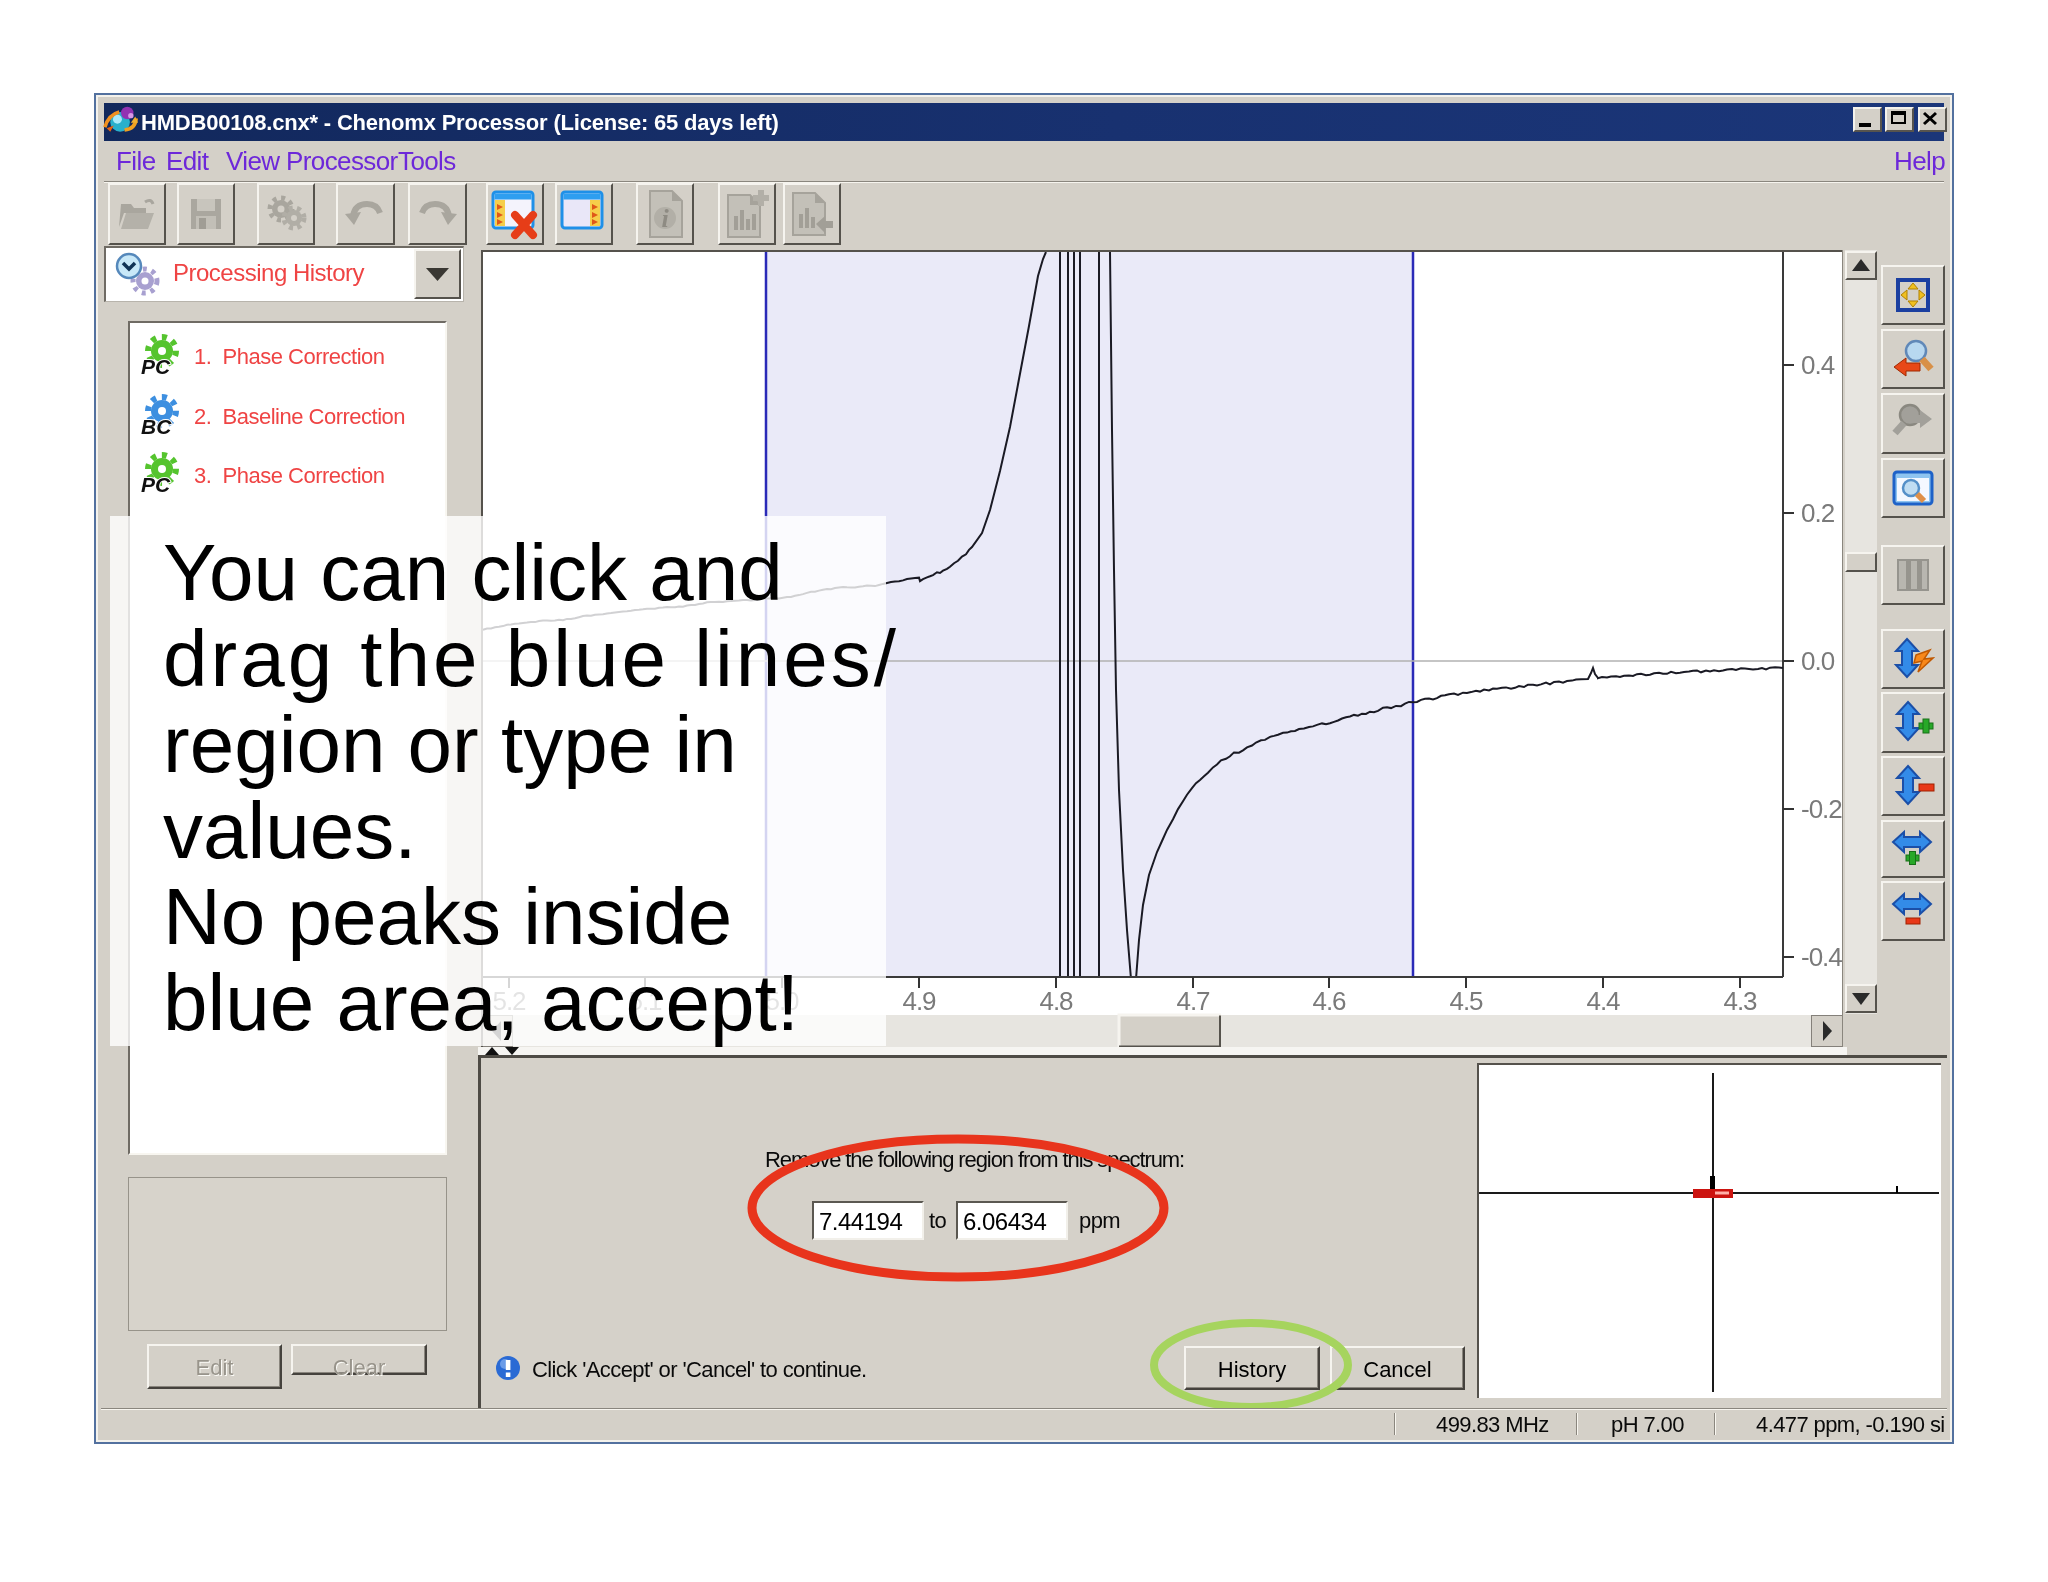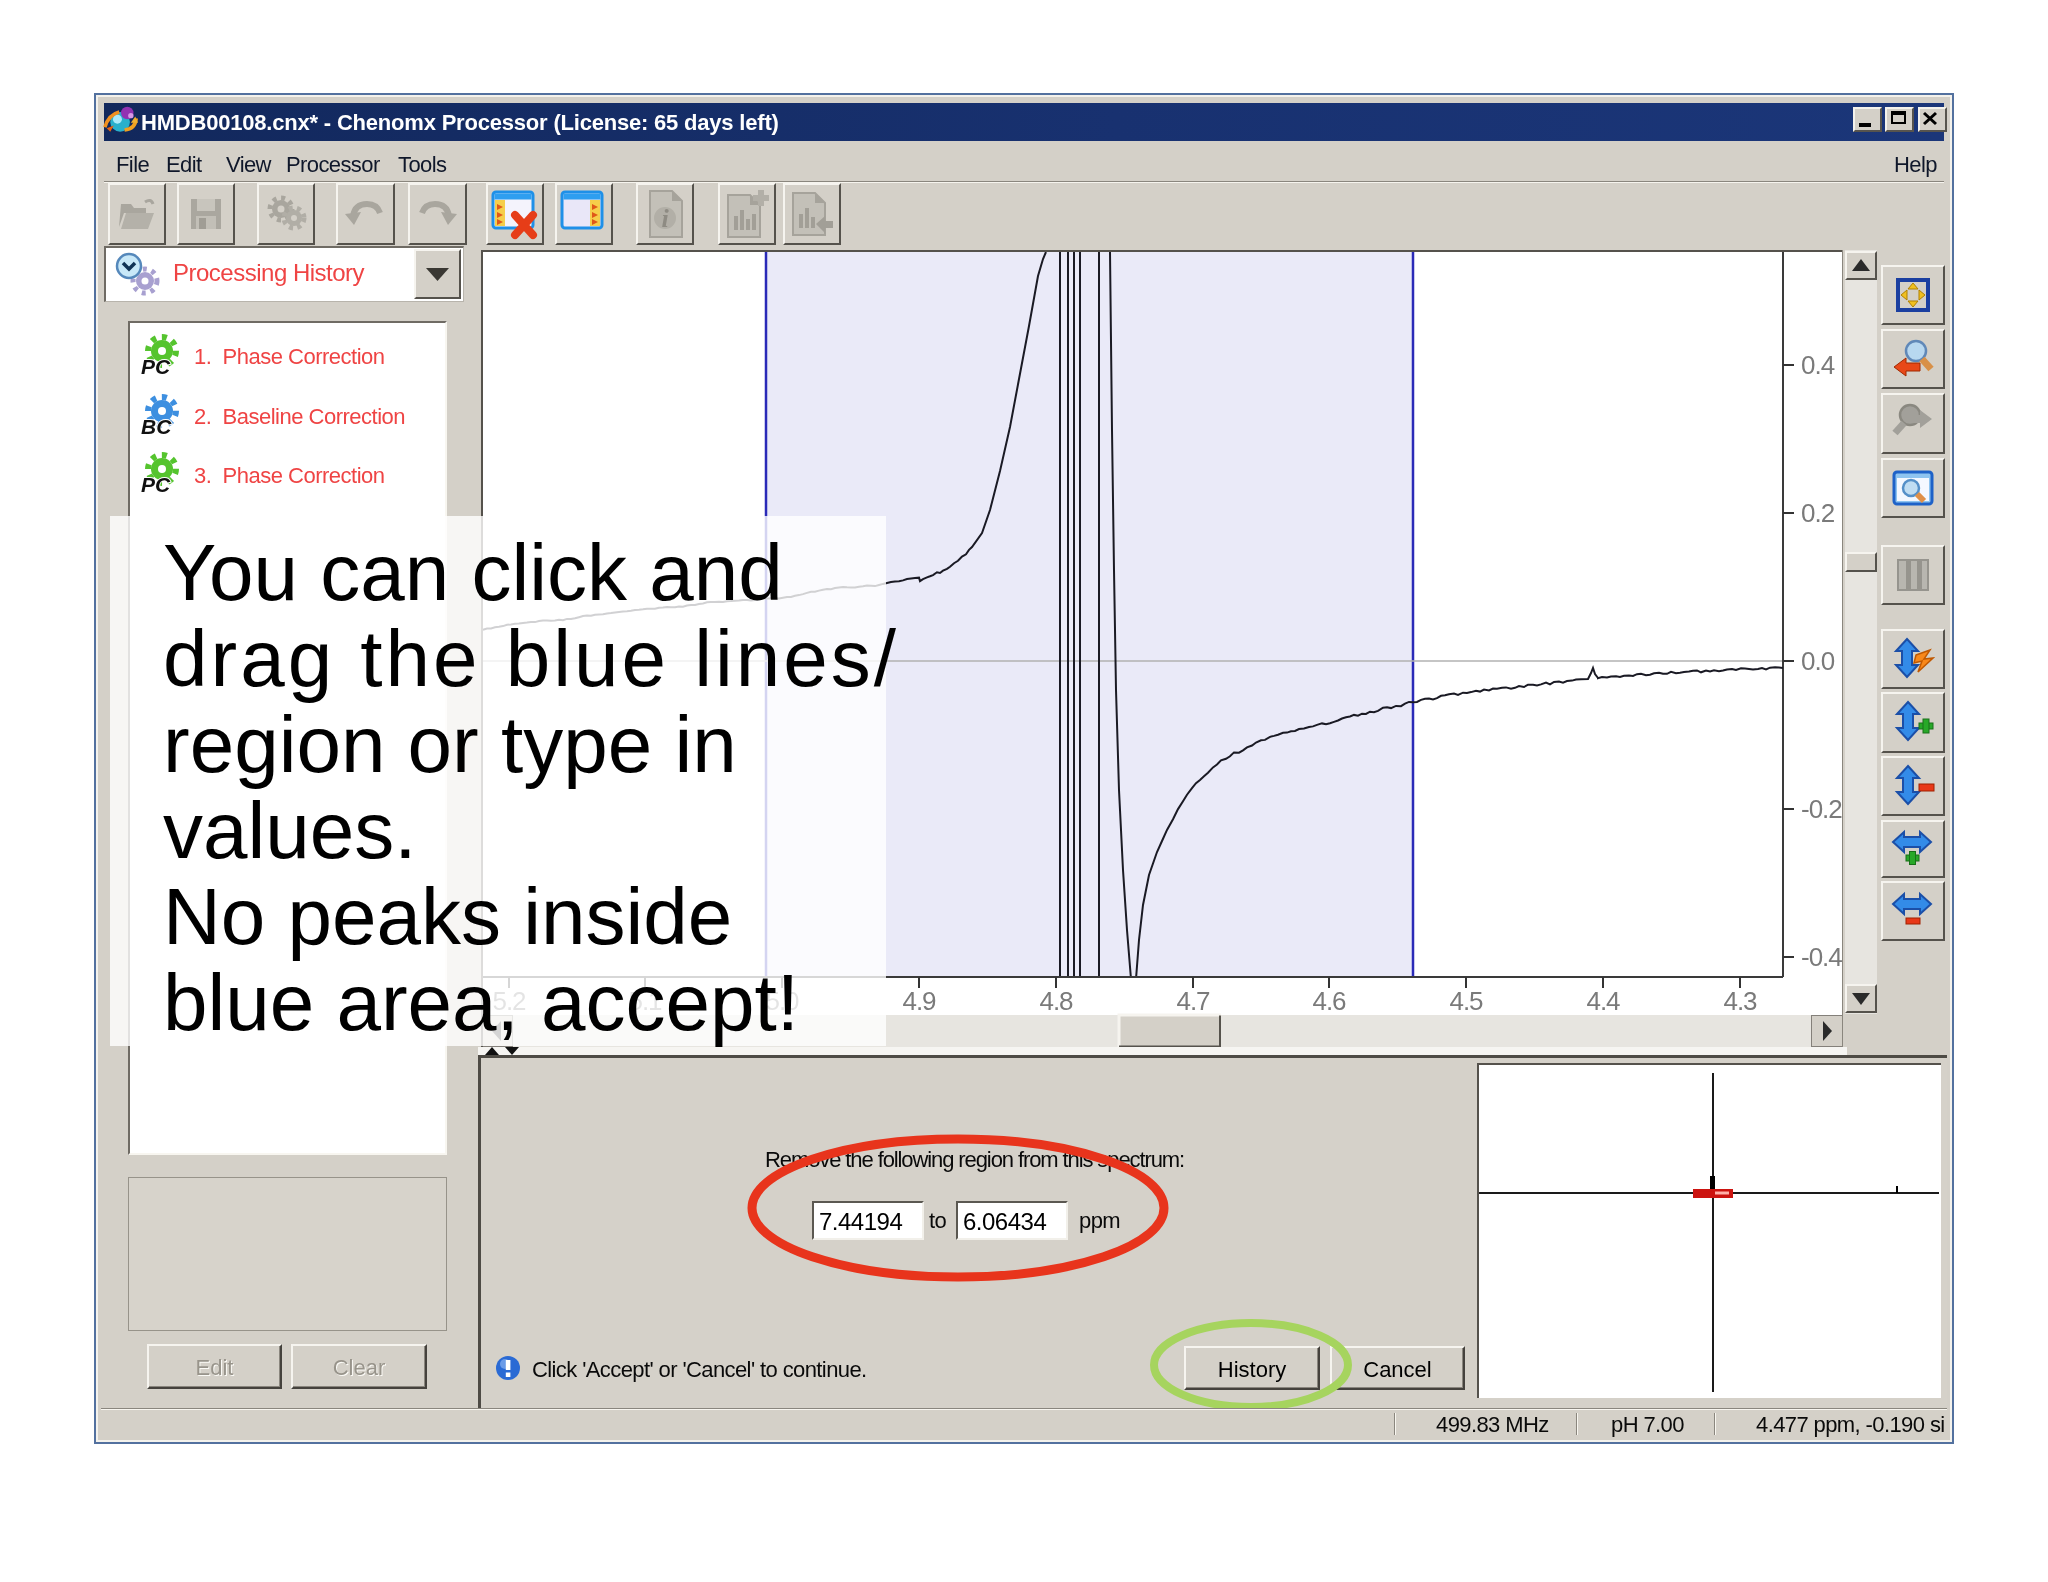--- a/index.html
+++ b/index.html
@@ -6,21 +6,21 @@
   html,body { width:2048px; height:1582px; background:#ffffff; font-family:"Liberation Sans",sans-serif; position:relative; overflow:hidden; }
   .abs { position:absolute; }
   .win { position:absolute; left:94px; top:93px; width:1860px; height:1351px; background:#d4d0c8;
          border:2px solid #53719f; box-shadow: inset 0 0 0 2px #f4f2ec; }
   .titlebar { position:absolute; left:104px; top:103px; width:1840px; height:38px;
               background:linear-gradient(90deg,#12285c 0%, #183170 55%, #1b3679 100%); }
   .titletext { position:absolute; left:141px; top:110px; color:#ffffff; font-size:22px; font-weight:bold; letter-spacing:-0.2px; white-space:pre; }
   .capbtn { position:absolute; top:107px; width:29px; height:25px; background:#d4d0c8;
             border-top:2px solid #f4f2ec; border-left:2px solid #f4f2ec; border-right:2px solid #57544e; border-bottom:2px solid #57544e; }
   .menubar { position:absolute; left:104px; top:141px; width:1840px; height:40px; }
-  .menuitem { position:absolute; top:11px; font-size:22px; color:#0f172a; letter-spacing:-0.6px; }
+  .menuitem { position:absolute; top:5px; font-size:26px; color:#6d28d9; letter-spacing:-0.6px; }
   .mbarline { position:absolute; left:104px; top:181px; width:1840px; height:2px; background:#8a867e; border-bottom:1px solid #f6f4ee; }
   .tbtn { position:absolute; background:#d4d0c8;
           border-top:2px solid #f6f4ef; border-left:2px solid #f6f4ef; border-right:2px solid #55524c; border-bottom:2px solid #55524c; }
   .panel-sunken { border-top:2px solid #6f6b64; border-left:2px solid #6f6b64; border-right:2px solid #f8f6f0; border-bottom:2px solid #f8f6f0; }
   .listtext { position:absolute; font-size:22px; letter-spacing:-0.5px; color:#ef4444; }
   .btn { position:absolute; background:#d4d0c8; text-align:center; font-size:22px;
          border-top:2px solid #f6f4ef; border-left:2px solid #f6f4ef; border-right:2px solid #45423d; border-bottom:2px solid #45423d;
          box-shadow: inset -1px -1px 0 #8a867e; }
   .input { position:absolute; background:#fff; font-size:24px; letter-spacing:-0.5px; padding-left:5px; padding-top:5px;
            border-top:2px solid #5b5851; border-left:2px solid #5b5851; border-right:2px solid #f2f0ea; border-bottom:2px solid #f2f0ea; }
@@ -173,21 +173,21 @@
   <circle cx="24" cy="20" r="11" fill="#55c42e"></circle>
   <circle cx="24" cy="20" r="14" fill="none" stroke="#55c42e" stroke-width="6" stroke-dasharray="5 5.9"></circle>
   <circle cx="24" cy="20" r="4" fill="#fff"></circle>
   <text x="3" y="43" font-size="21" font-weight="bold" font-style="italic" fill="#111" style="paint-order:stroke" stroke="#fff" stroke-width="2">PC</text>
 </svg>
 <div class="listtext" style="left:194px;top:344px">1.&nbsp; Phase Correction</div>
 <div class="listtext" style="left:194px;top:404px">2.&nbsp; Baseline Correction</div>
 <div class="listtext" style="left:194px;top:463px">3.&nbsp; Phase Correction</div>
 <div class="abs" style="left:128px;top:1177px;width:319px;height:154px;background:#d7d3cb;border:1px solid #97938a"></div>
 <div class="btn" style="left:147px;top:1344px;width:135px;height:45px;color:#98948b;text-shadow:1px 1px 0 #fbfaf6;padding-top:9px">Edit</div>
-<div class="btn" style="left:291px;top:1344px;width:136px;height:45px;color:#98948b;text-shadow:1px 1px 0 #fbfaf6;padding-top:9px">Clear</div>
+<div class="btn" style="left:291px;top:1344px;width:136px;height:31px;color:#98948b;text-shadow:1px 1px 0 #fbfaf6;padding-top:9px">Clear</div>
 
 <div class="abs" style="left:481px;top:250px;width:1362px;height:802px;background:#fff"></div>
 <svg class="abs" style="left:481px;top:250px" width="1362" height="802" viewBox="0 0 1362 802">
   <rect x="0" y="0" width="1362" height="802" fill="#ffffff"></rect>
   <rect x="285" y="2" width="647" height="725" fill="#eaeaf8"></rect>
   <line x1="285" y1="2" x2="285" y2="727" stroke="#2a2ab8" stroke-width="2.5"></line>
   <line x1="932" y1="2" x2="932" y2="727" stroke="#2a2ab8" stroke-width="2.5"></line>
   <line x1="0" y1="411" x2="1302" y2="411" stroke="#b2b2b2" stroke-width="1.5"></line>
   <line x1="0" y1="727" x2="1302" y2="727" stroke="#3a3a3a" stroke-width="2"></line>
   <line x1="1302" y1="0" x2="1302" y2="727" stroke="#3a3a3a" stroke-width="2"></line>

